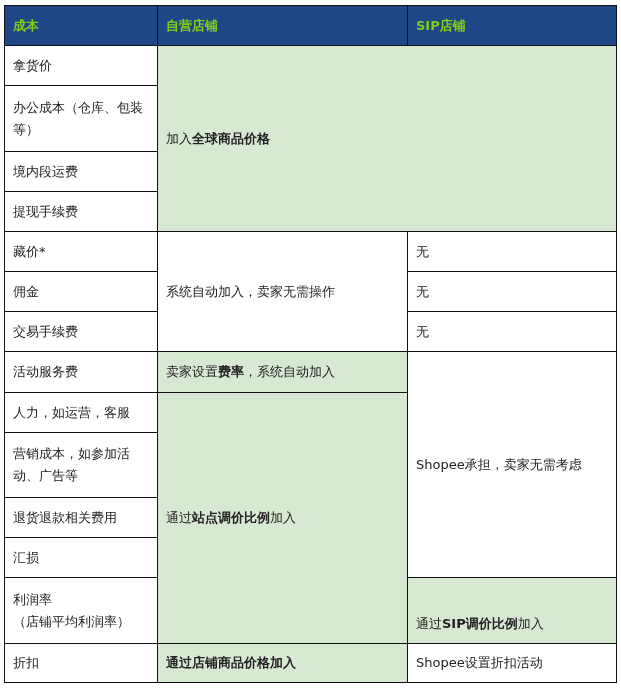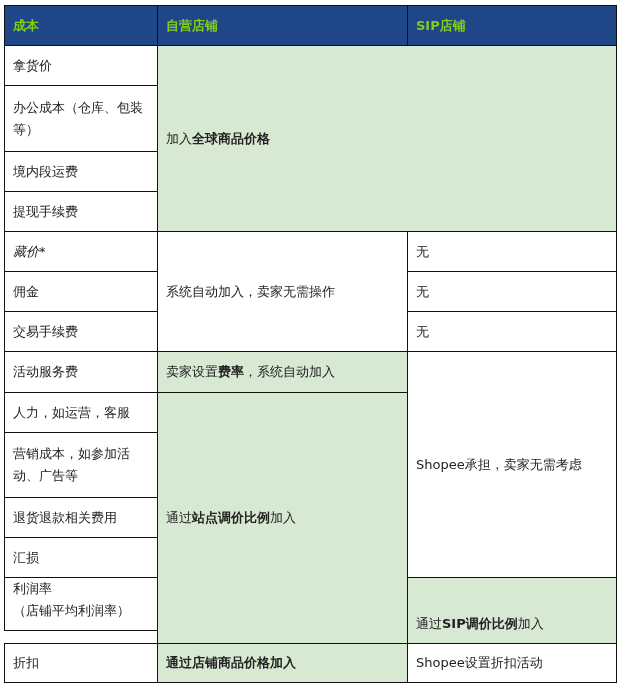--- a/index.html
+++ b/index.html
@@ -20,29 +20,29 @@
 <div class="tbl">
 
   <div class="cell hdr" style="left:0;top:0;width:154px;height:41px;">成本</div>
   <div class="cell hdr" style="left:153px;top:0;width:251px;height:41px;">自营店铺</div>
   <div class="cell hdr" style="left:403px;top:0;width:210px;height:41px;">SIP店铺</div>
 
   <div class="cell white" style="left:0;top:40px;width:154px;height:41px;">拿货价</div>
   <div class="cell white" style="left:0;top:80px;width:154px;height:67px;">办公成本（仓库、包装等）</div>
   <div class="cell white" style="left:0;top:146px;width:154px;height:41px;">境内段运费</div>
   <div class="cell white" style="left:0;top:186px;width:154px;height:41px;">提现手续费</div>
-  <div class="cell white" style="left:0;top:226px;width:154px;height:41px;font-style:italic;">藏价*</div>
+  <div class="cell white" style="left:0;top:226px;width:154px;height:41px;">藏价*</div>
   <div class="cell white" style="left:0;top:266px;width:154px;height:41px;">佣金</div>
   <div class="cell white" style="left:0;top:306px;width:154px;height:41px;">交易手续费</div>
   <div class="cell white" style="left:0;top:346px;width:154px;height:42px;">活动服务费</div>
   <div class="cell white" style="left:0;top:387px;width:154px;height:41px;">人力，如运营，客服</div>
   <div class="cell white" style="left:0;top:427px;width:154px;height:66px;">营销成本，如参加活动、广告等</div>
   <div class="cell white" style="left:0;top:492px;width:154px;height:41px;">退货退款相关费用</div>
   <div class="cell white" style="left:0;top:532px;width:154px;height:41px;text-align:center;">汇损</div>
-  <div class="cell white" style="left:0;top:572px;width:154px;height:54px;flex-direction:column;align-items:flex-start;">
+  <div class="cell white" style="left:0;top:572px;width:154px;height:67px;flex-direction:column;align-items:flex-start;justify-content:center;">
     <span>利润率</span>
     <span>（店铺平均利润率）</span>
   </div>
   <div class="cell white" style="left:0;top:638px;width:154px;height:40px;">折扣</div>
 
   <div class="cell green" style="left:153px;top:40px;width:460px;height:187px;">
     <span>加入</span>
       <b>全球商品价格</b>
   </div>
 

